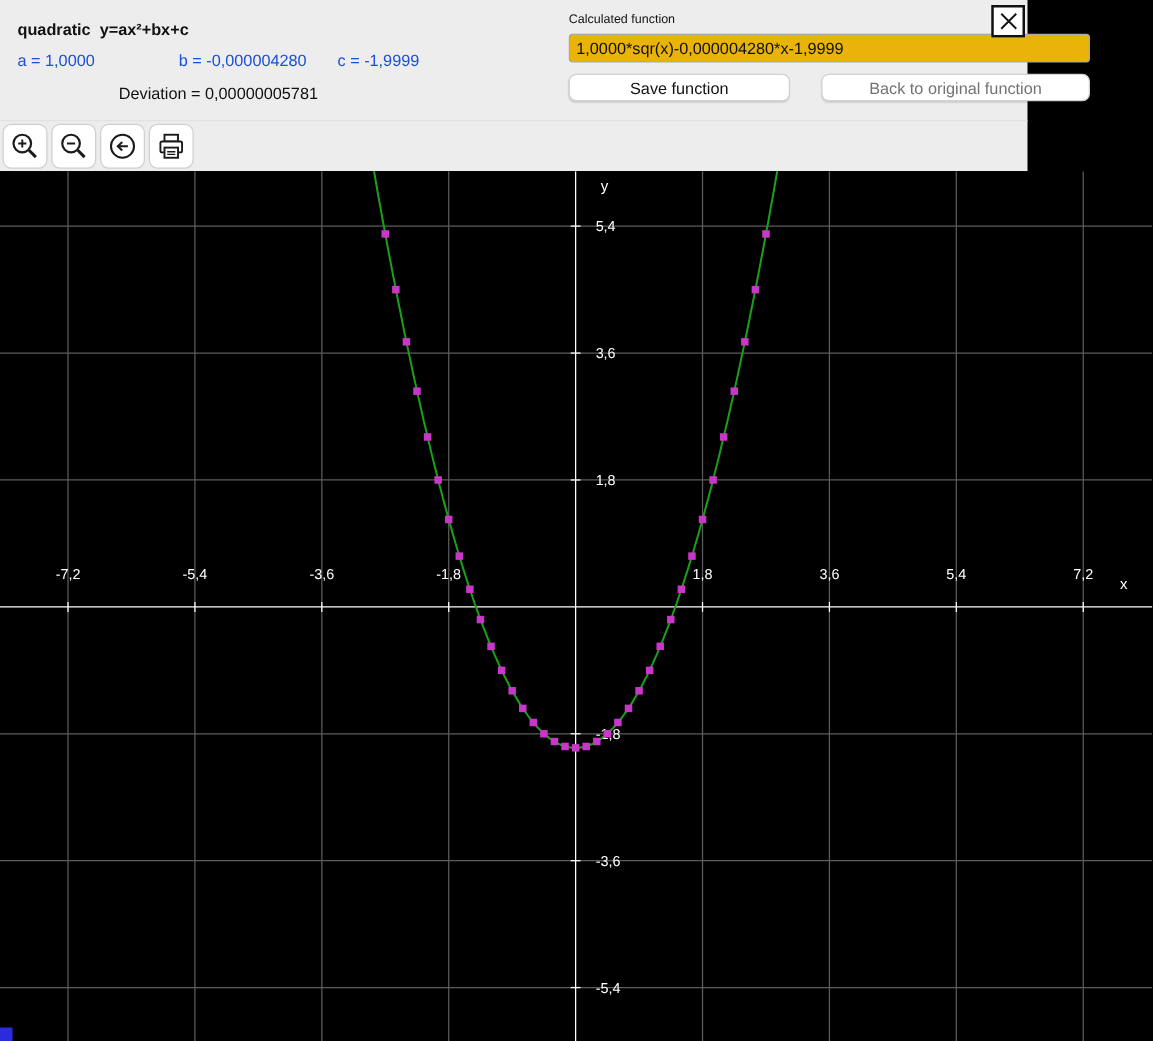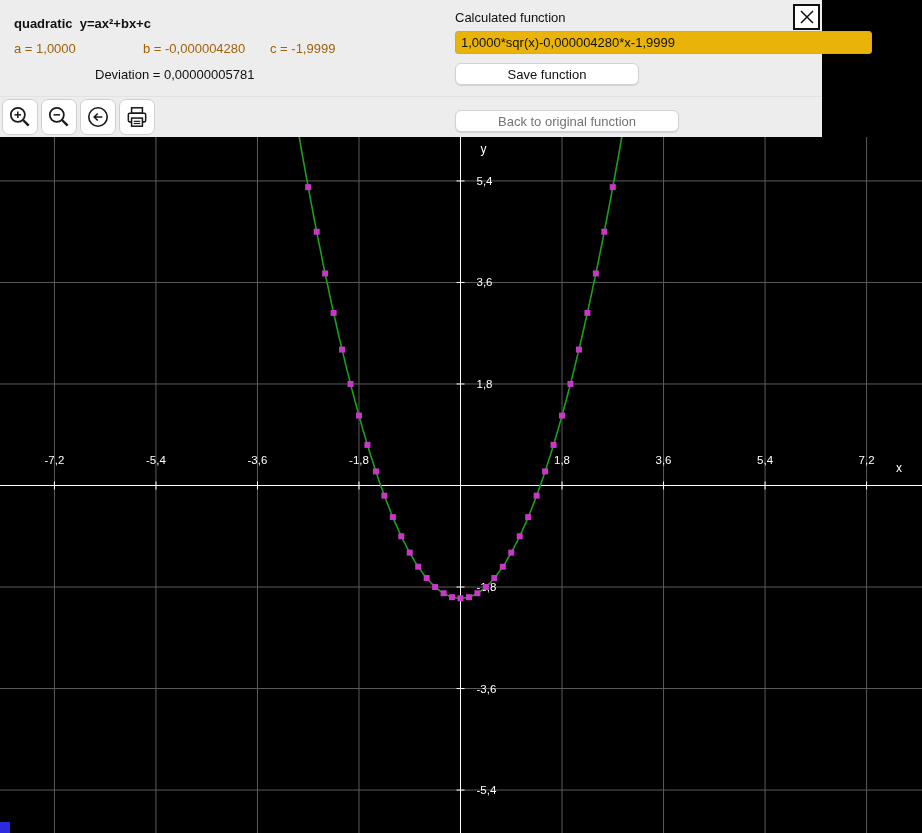--- a/index.html
+++ b/index.html
@@ -2,29 +2,29 @@
 <html><head>
 <meta charset="utf-8">
 <style>
   *{margin:0;padding:0;box-sizing:border-box;}
   html,body{width:922px;height:833px;overflow:hidden;}
   body{font-family:"Liberation Sans",sans-serif;background:#000;}
   .app{width:822px;height:833px;display:flex;flex-direction:column;}
   .top-panel{position:relative;height:96px;background:#ededed;flex:0 0 auto;}
   .fit-info{position:absolute;left:14px;top:16px;}
   .model-title{font-size:13px;font-weight:bold;white-space:pre;color:#111;}
-  .params{margin-top:10px;font-size:13px;color:#a16207;}
+  .params{margin-top:10px;font-size:13px;color:#1d4ed8;}
   .params .pa{display:inline-block;width:129px;}
   .params .pb{display:inline-block;width:127px;}
   .deviation{margin-top:11px;font-size:13px;color:#111;text-align:center;}
   .func-panel{position:absolute;left:455px;top:10px;width:417px;}
-  .func-label{font-size:13px;color:#111;}
+  .func-label{font-size:10px;color:#111;}
   .func-input{margin-top:6px;width:417px;height:23px;border:1px solid #a9a9a9;border-radius:3px;
     background:#eab308;font-size:13px;font-family:"Liberation Sans",sans-serif;padding:0 5px;color:#111;}
-  .btn-row{margin-top:9px;display:flex;gap:25px;flex-direction:column;}
+  .btn-row{margin-top:9px;display:flex;gap:25px;}
   .btn{height:22px;background:#fff;border:1px solid #d2d2d2;border-radius:6px;font-size:13px;
     font-family:"Liberation Sans",sans-serif;color:#111;box-shadow:0 1px 1px rgba(0,0,0,0.12);cursor:pointer;}
   .btn.save{width:184px;}
   .btn.back{width:224px;color:#737373;}
   .close-btn{position:absolute;top:4px;right:2px;width:27px;height:26px;background:#fff;
     border:2px solid #111;display:flex;align-items:center;justify-content:center;cursor:pointer;}
   .toolbar{height:41px;background:#ededed;border-top:1px solid #e2e2e2;display:flex;align-items:center;
     padding-left:2px;gap:3px;flex:0 0 auto;}
   .tool-btn{width:36px;height:36px;background:#fff;border:1px solid #cfcfcf;border-radius:7px;
     display:flex;align-items:center;justify-content:center;cursor:pointer;padding:0;}

